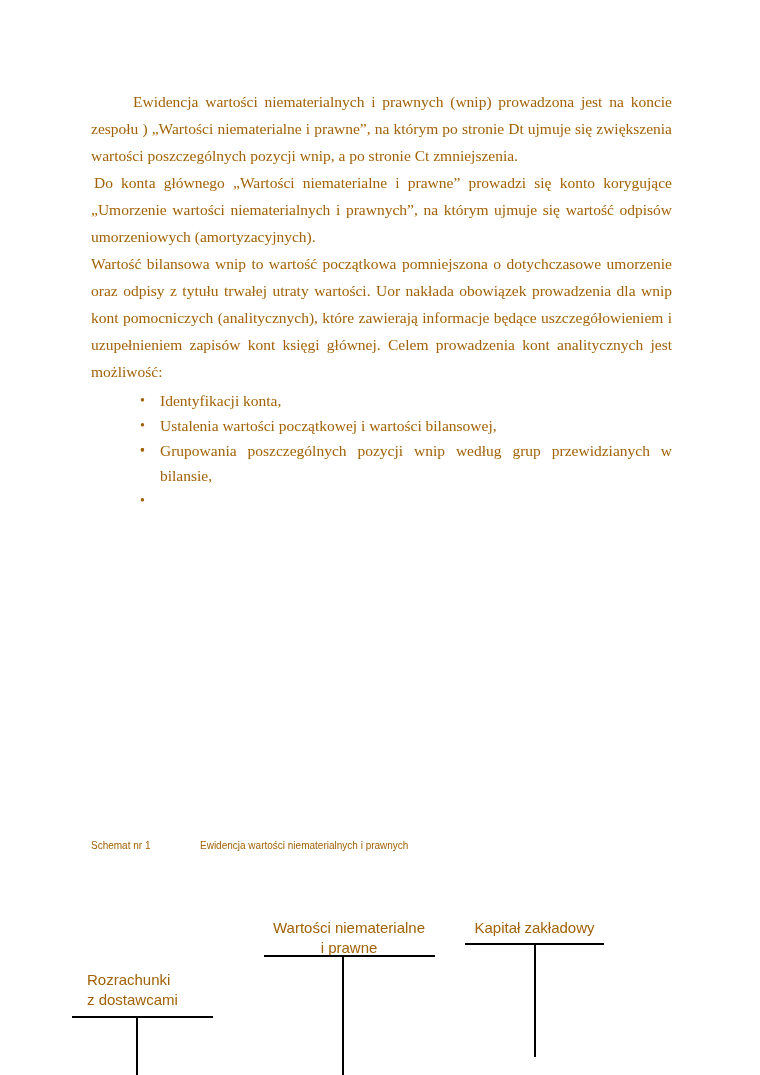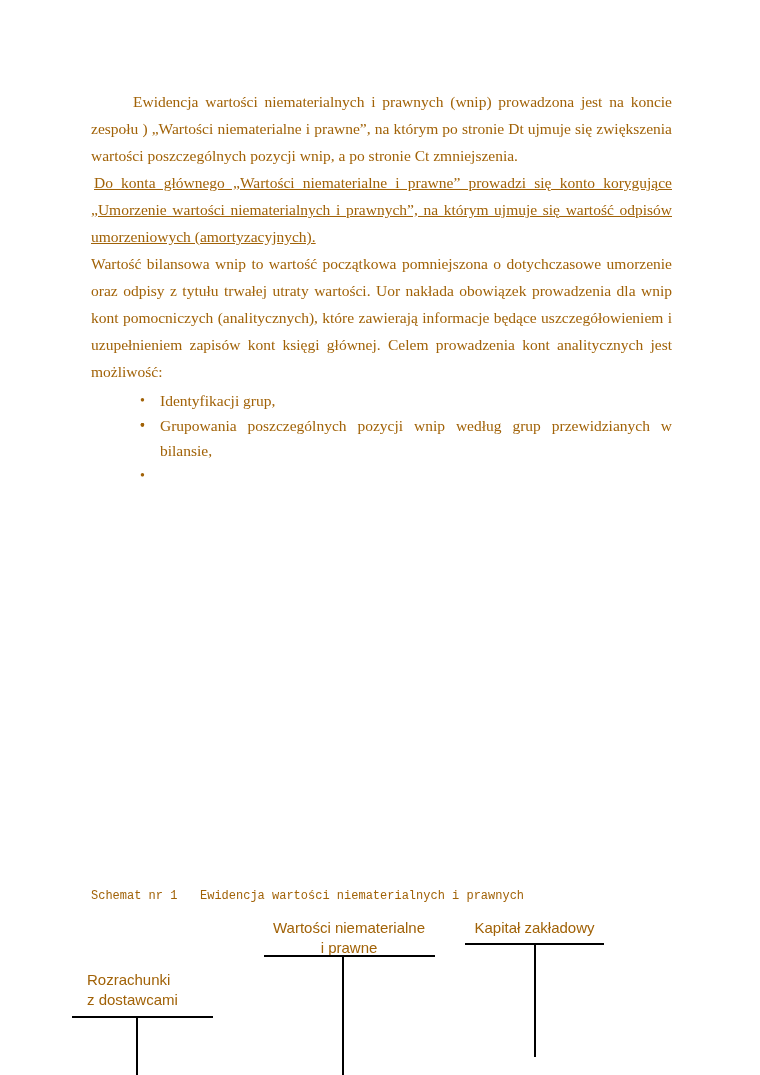--- a/index.html
+++ b/index.html
@@ -18,21 +18,21 @@
     position: absolute;
     left: 91px;
     top: 88px;
     width: 581px;
     font-size: 15.5px;
     line-height: 27px;
     text-align: justify;
   }
   .textblock p { margin: 0; }
   .p-first { text-indent: 42px; }
-  .p-space { text-indent: 3px; text-decoration: underline; }
+  .p-space { text-indent: 3px; }
 
   
   ul.bullets {
     margin: 3px 0 0 0;
     padding: 0 0 0 69px;
     list-style: none;
   }
   ul.bullets li {
     position: relative;
     line-height: 25px;
@@ -42,23 +42,23 @@
     position: absolute;
     left: -20px;
     top: 0;
     font-size: 14px;
   }
 
   
   .schema-heading {
     position: absolute;
     left: 91px;
-    top: 887px;
-    font-family: Liberation Mono, monospace;
-    font-size: 12px;
+    top: 836px;
+    font-family: Liberation Sans, sans-serif;
+    font-size: 10px;
     line-height: 19px;
     white-space: nowrap;
   }
   .schema-heading .schema-label { display: inline-block; width: 109px; }
 
   
   .taccount {
     position: absolute;
     font-family: "Liberation Sans", sans-serif;
     font-size: 15px;
@@ -89,24 +89,25 @@
 <div class="page">
 
   <div class="textblock">
     <p class="p-first">Ewidencja wartości niematerialnych i prawnych (wnip) prowadzona jest na koncie zespołu ) „Wartości niematerialne i prawne”, na którym po stronie Dt ujmuje się zwiększenia wartości poszczególnych pozycji wnip, a po stronie Ct zmniejszenia.</p>
     <p class="p-space">Do konta głównego „Wartości niematerialne i prawne” prowadzi się konto korygujące „Umorzenie wartości niematerialnych i prawnych”, na którym ujmuje się wartość odpisów umorzeniowych (amortyzacyjnych).</p>
     <p>Wartość bilansowa wnip to wartość początkowa pomniejszona o dotychczasowe umorzenie oraz odpisy z tytułu trwałej utraty wartości. Uor nakłada obowiązek prowadzenia dla wnip kont pomocniczych (analitycznych), które zawierają informacje będące uszczegółowieniem i uzupełnieniem zapisów kont księgi głównej. Celem prowadzenia kont analitycznych jest możliwość:</p>
 
     <ul class="bullets">
       <li>
         <span class="marker">•</span>
-        <span>Identyfikacji grup,</span>
+        <span>Identyfikacji konta,</span>
       </li>
       <li>
         <span class="marker">•</span>
+        <span>Ustalenia wartości początkowej i wartości bilansowej,</span>
       </li>
       <li>
         <span class="marker">•</span>
       </li>
       <li>
         <span class="marker">•</span>
         <span>Grupowania poszczególnych pozycji wnip według grup przewidzianych w bilansie,</span>
       </li>
       <li>
         <span class="marker">•</span>

